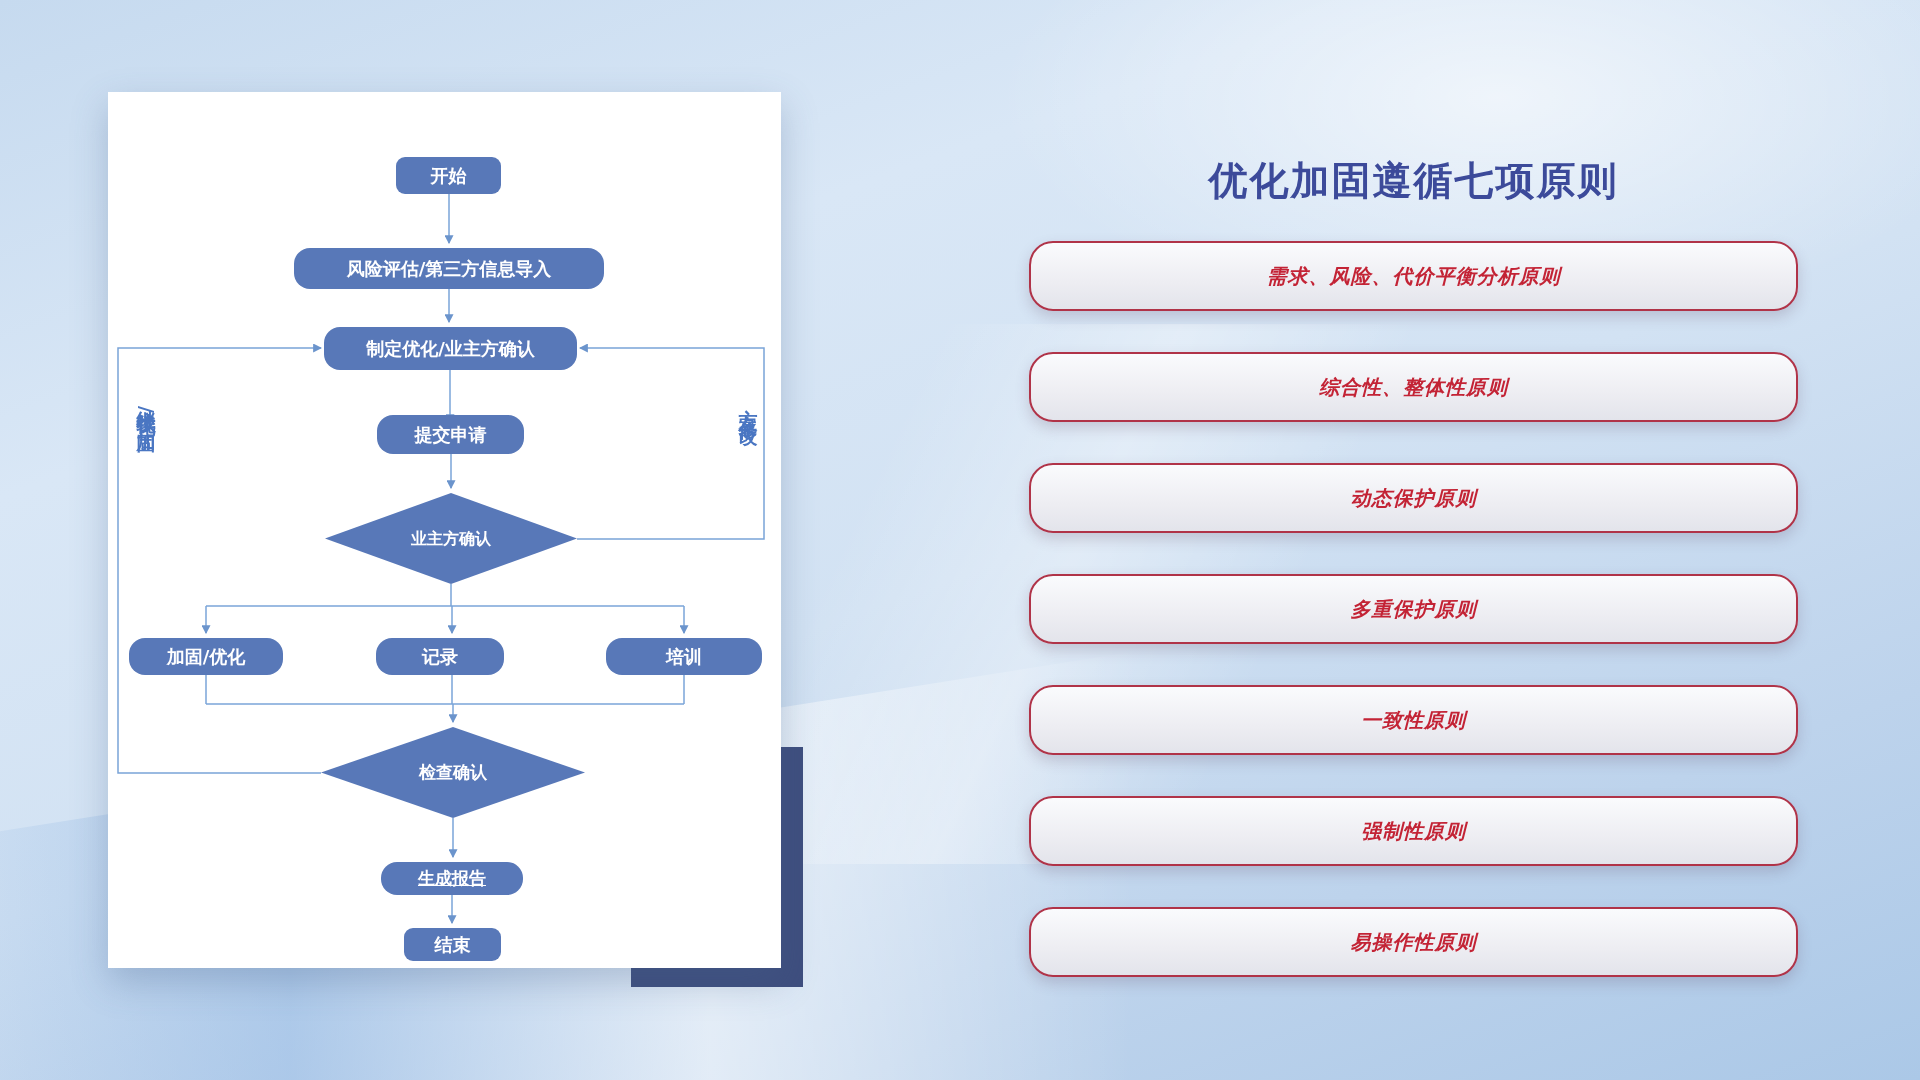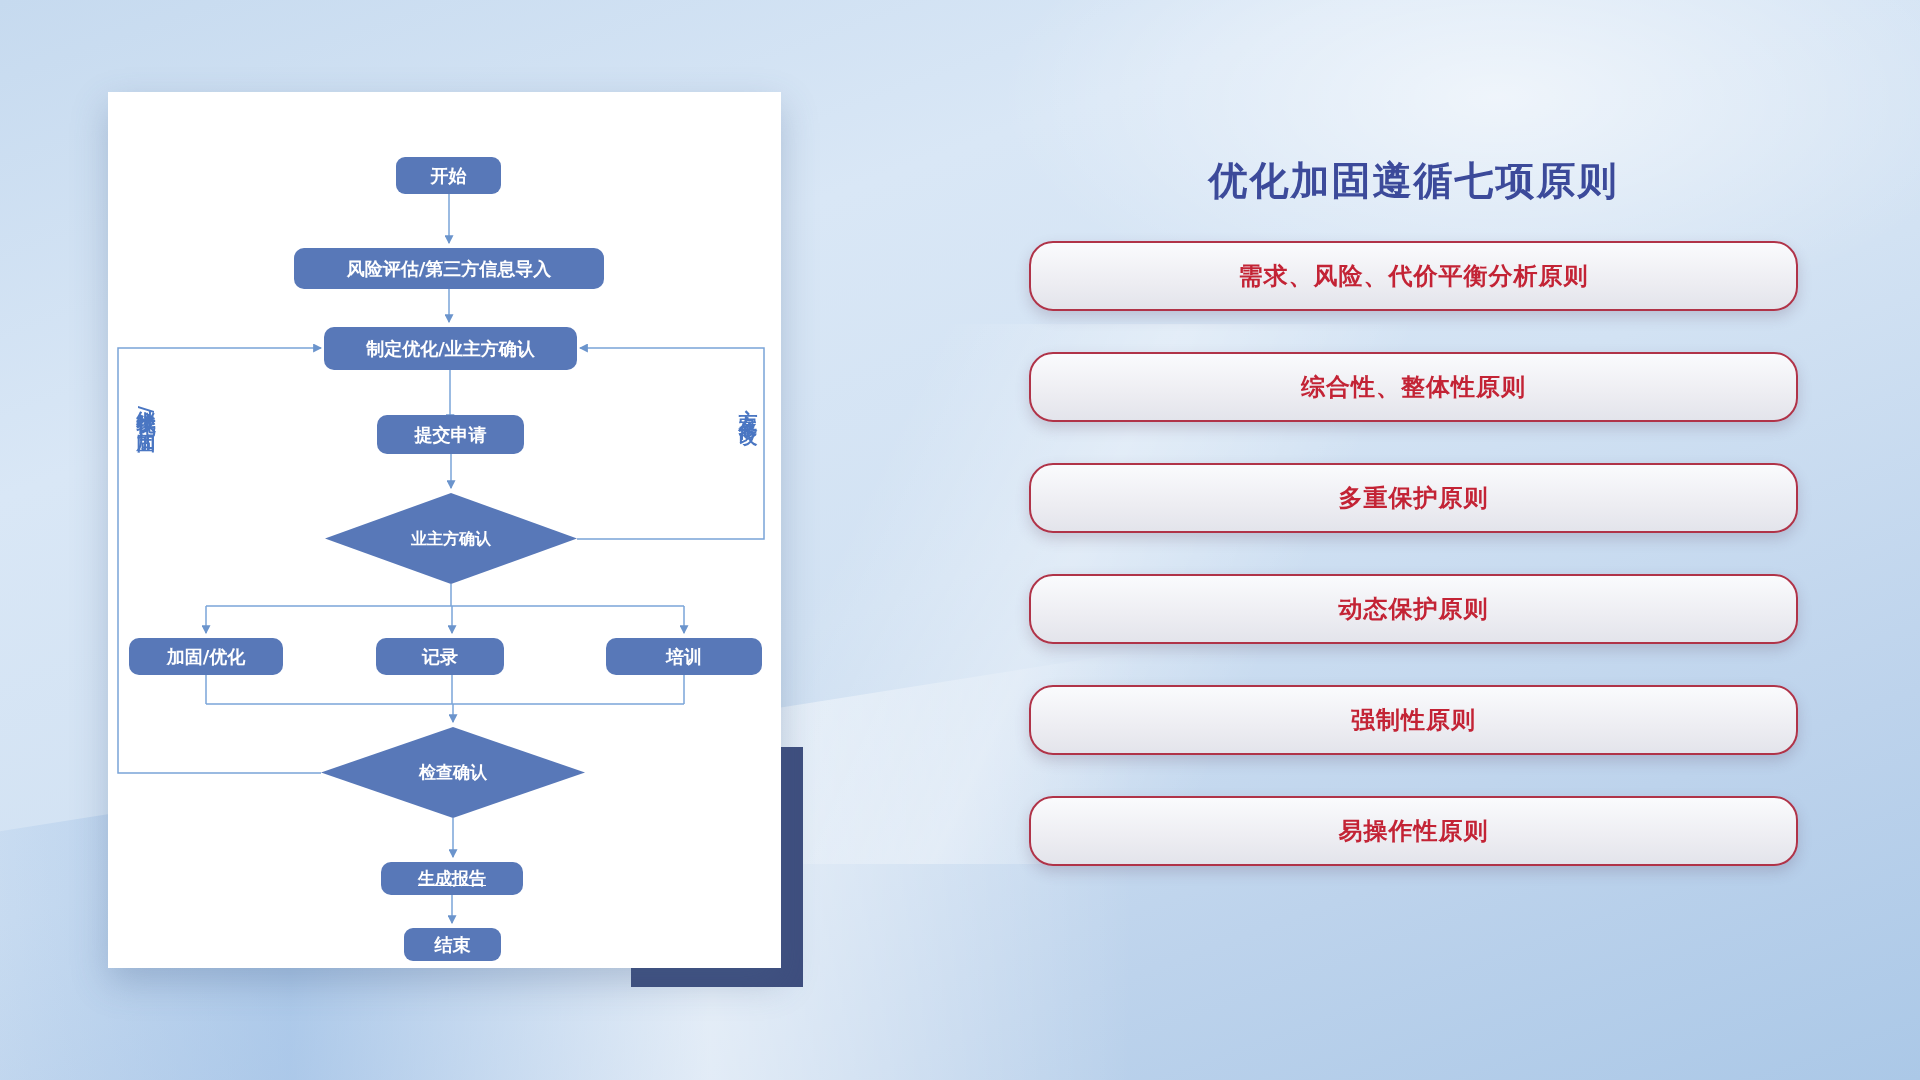--- a/index.html
+++ b/index.html
@@ -20,21 +20,21 @@
   .accent-rect { position:absolute; left:631px; top:747px; width:172px; height:240px;
     background:#3e4e7e; z-index:1; }
   .card { position:absolute; left:108px; top:92px; width:673px; height:876px;
     background:#ffffff; z-index:2; box-shadow:0 14px 34px rgba(70,95,140,0.30); }
 
   .connectors { position:absolute; left:0; top:0; width:673px; height:876px; z-index:1; }
   .ln { fill:none; stroke:#7aa4d8; stroke-width:1.5; }
 
   .node { position:absolute; z-index:2; display:flex; align-items:center; justify-content:center;
     background:#5878b8; color:#ffffff; font-weight:700; font-size:18px; text-align:center;
-    border-radius:10px; line-height:1.1; }
+    border-radius:16px; line-height:1.1; }
   #n-start    { left:288px; top:65px;  width:105px; height:37px; border-radius:9px; }
   #n-risk     { left:186px; top:156px; width:310px; height:41px; }
   #n-plan     { left:216px; top:235px; width:253px; height:43px; }
   #n-submit   { left:269px; top:323px; width:147px; height:39px; }
   #n-owner    { left:217px; top:401px; width:252px; height:91px; border-radius:0;
                 clip-path:polygon(50% 0,100% 50%,50% 100%,0 50%); font-size:16px; }
   #n-harden   { left:21px;  top:546px; width:154px; height:37px; }
   #n-record   { left:268px; top:546px; width:128px; height:37px; }
   #n-training { left:498px; top:546px; width:156px; height:37px; }
   #n-check    { left:213px; top:635px; width:264px; height:91px; border-radius:0;
@@ -50,21 +50,21 @@
   
   .panel-title { position:absolute; left:1029px; top:114px; width:769px; z-index:2;
     text-align:center; font-size:39px; font-weight:800; color:#3c4a9a; letter-spacing:2px;margin-top:40px; }
 
   .principles { position:absolute; left:1029px; top:241px; width:769px; z-index:2;
     display:flex; flex-direction:column; gap:41px; }
   .pbox { height:70px; border:2px solid #b03348; border-radius:24px;
     background:linear-gradient(180deg,#fafbfd 0%,#ededf2 60%,#e3e4eb 100%);
     box-shadow:0 6px 14px rgba(95,70,95,0.22);
     display:flex; align-items:center; justify-content:center; }
-  .pbox span { font-size:24px; font-weight:700; color:#c32335; letter-spacing:1px; }
+  .pbox span { font-size:20px; font-weight:700; color:#c32335; letter-spacing:1px;font-style:italic; }
 </style>
 </head>
 <body>
 
 <div class="slide">
   <div class="bg-streak-a"></div>
   <div class="bg-streak-b"></div>
   <div class="bg-streak-c"></div>
 
   <div class="accent-rect"></div>
@@ -119,24 +119,27 @@
   <h1 class="panel-title">优化加固遵循七项原则</h1>
 
   <div class="principles">
     <div class="pbox">
       <span>需求、风险、代价平衡分析原则</span>
     </div>
     <div class="pbox">
       <span>综合性、整体性原则</span>
     </div>
     <div class="pbox">
+      <span>动态保护原则</span>
+    </div>
+    <div class="pbox">
       <span>多重保护原则</span>
     </div>
     <div class="pbox">
-      <span>动态保护原则</span>
+      <span>一致性原则</span>
     </div>
     <div class="pbox">
       <span>强制性原则</span>
     </div>
     <div class="pbox">
       <span>易操作性原则</span>
     </div>
   </div>
 </div>
 

